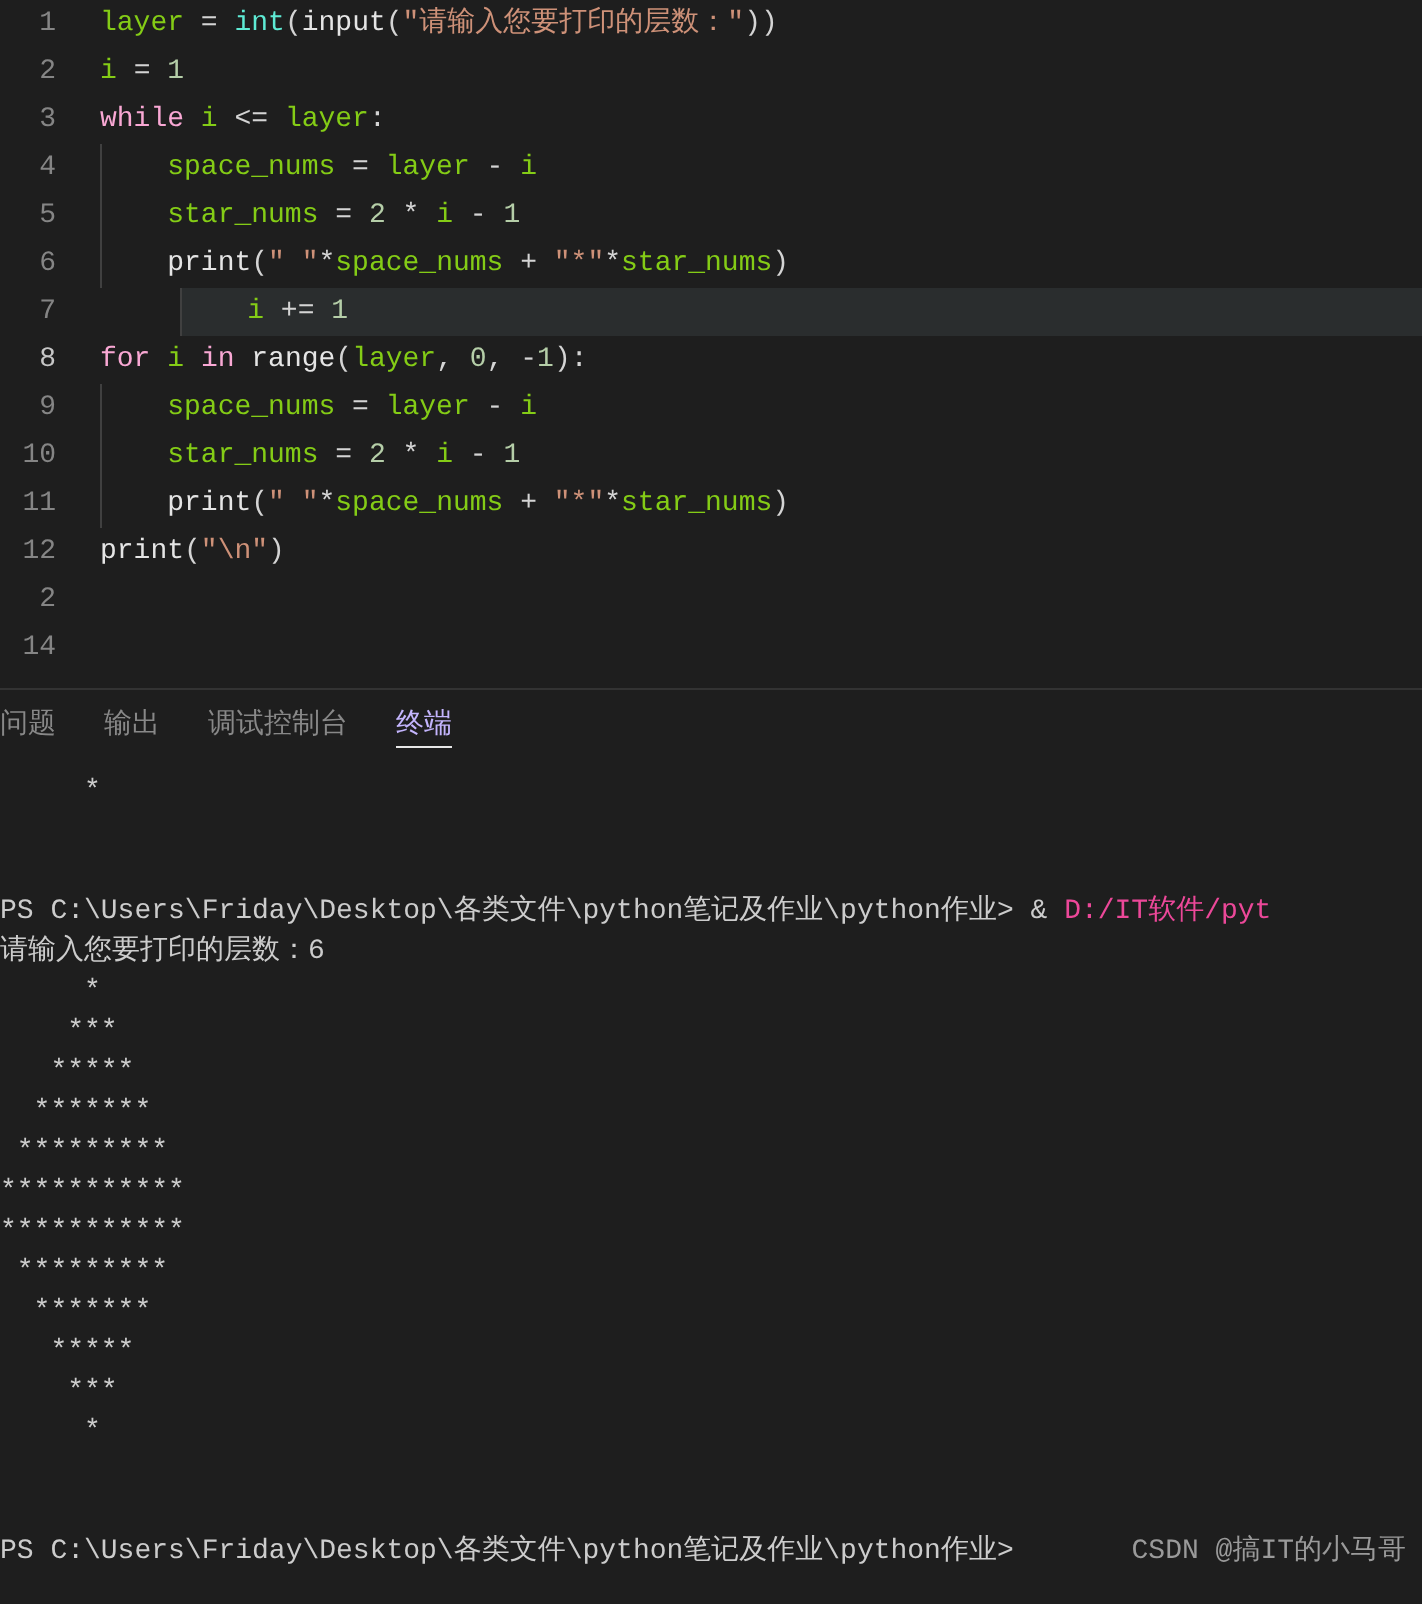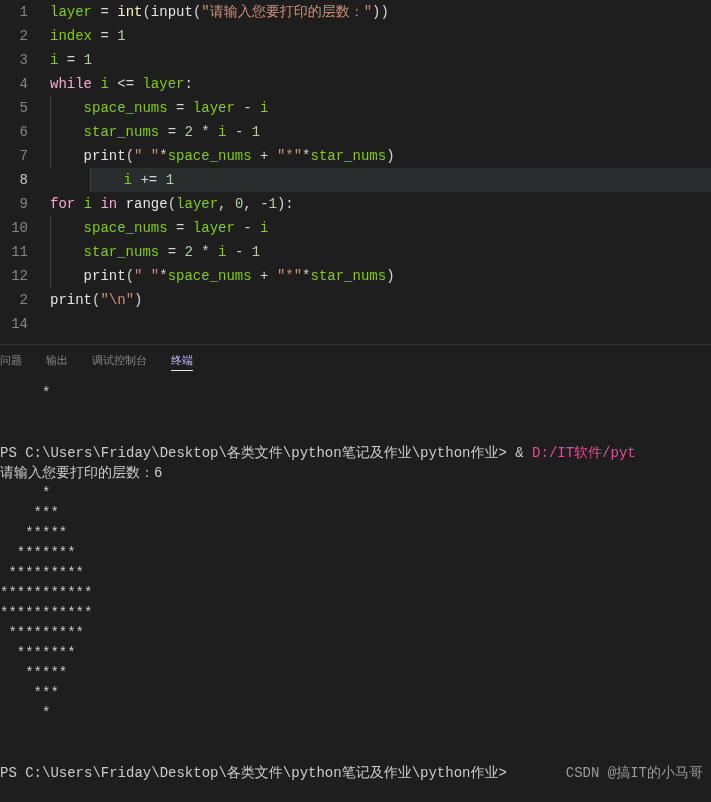--- a/index.html
+++ b/index.html
@@ -50,33 +50,33 @@
       left: 0;
       top: 0;
       bottom: 0;
       width: 1px;
       background: #404040;
     }
     
     .v { color: #84cc16; }
     .fn { color: #e5e5e5; }
     .kw { color: #f9a8d4; }
-    .bi { color: #fef9c3; }
+    .bi { color: #5eead4; }
     .op { color: #d4d4d4; }
     .s { color: #ce9178; }
     .n { color: #b5cea8; }
     .p { color: #d4d4d4; }
     .panel-tabs {
       display: flex;
       gap: 24px;
       padding: 8px 0 8px 0;
       border-top: 1px solid #333;
       margin-top: 8px;
       color: #888;
-      font-size: 11px;
+      font-size: 14px;
       font-family: 'Microsoft YaHei', sans-serif;
     }
     .panel-tabs .tab.active {
       color: #c4b5fd;
       border-bottom: 1px solid #e7e7e7;
       padding-bottom: 2px;
     }
     .panel-tabs .tab {
       cursor: pointer;
     }
@@ -105,21 +105,20 @@
       <div class="ln active">8</div>
       <div class="ln">9</div>
       <div class="ln">10</div>
       <div class="ln">11</div>
       <div class="ln">12</div>
       <div class="ln">2</div>
       <div class="ln">14</div>
     </div>
   <div class="code" id="code">
       <div class="line"><span class="v">layer</span><span class="op"> </span><span class="op">=</span><span class="op"> </span><span class="bi">int</span><span class="p">(</span><span class="fn">input</span><span class="p">(</span><span class="s">"请输入您要打印的层数："</span><span class="p">)</span><span class="p">)</span></div>
-      <div class="line"><span class="v">index</span><span class="op"> </span><span class="op">=</span><span class="op"> </span><span class="n">1</span></div>
       <div class="line"><span class="v">i</span><span class="op"> </span><span class="op">=</span><span class="op"> </span><span class="n">1</span></div>
       <div class="line"><span class="kw">while</span><span class="op"> </span><span class="v">i</span><span class="op"> </span><span class="op">&lt;=</span><span class="op"> </span><span class="v">layer</span><span class="p">:</span></div>
       <div class="line"><span class="guide"></span><span class="op">    </span><span class="v">space_nums</span><span class="op"> </span><span class="op">=</span><span class="op"> </span><span class="v">layer</span><span class="op"> </span><span class="op">-</span><span class="op"> </span><span class="v">i</span></div>
       <div class="line"><span class="guide"></span><span class="op">    </span><span class="v">star_nums</span><span class="op"> </span><span class="op">=</span><span class="op"> </span><span class="n">2</span><span class="op"> </span><span class="op">*</span><span class="op"> </span><span class="v">i</span><span class="op"> </span><span class="op">-</span><span class="op"> </span><span class="n">1</span></div>
       <div class="line"><span class="guide"></span><span class="op">    </span><span class="fn">print</span><span class="p">(</span><span class="s">" "</span><span class="op">*</span><span class="v">space_nums</span><span class="op"> </span><span class="op">+</span><span class="op"> </span><span class="s">"*"</span><span class="op">*</span><span class="v">star_nums</span><span class="p">)</span></div>
       <div class="line highlight"><span class="guide"></span><span class="op">    </span><span class="v">i</span><span class="op"> </span><span class="op">+=</span><span class="op"> </span><span class="n">1</span></div>
       <div class="line"><span class="kw">for</span><span class="op"> </span><span class="v">i</span><span class="op"> </span><span class="kw">in</span><span class="op"> </span><span class="fn">range</span><span class="p">(</span><span class="v">layer</span><span class="p">,</span><span class="op"> </span><span class="n">0</span><span class="p">,</span><span class="op"> </span><span class="op">-</span><span class="n">1</span><span class="p">)</span><span class="p">:</span></div>
       <div class="line"><span class="guide"></span><span class="op">    </span><span class="v">space_nums</span><span class="op"> </span><span class="op">=</span><span class="op"> </span><span class="v">layer</span><span class="op"> </span><span class="op">-</span><span class="op"> </span><span class="v">i</span></div>
       <div class="line"><span class="guide"></span><span class="op">    </span><span class="v">star_nums</span><span class="op"> </span><span class="op">=</span><span class="op"> </span><span class="n">2</span><span class="op"> </span><span class="op">*</span><span class="op"> </span><span class="v">i</span><span class="op"> </span><span class="op">-</span><span class="op"> </span><span class="n">1</span></div>
       <div class="line"><span class="guide"></span><span class="op">    </span><span class="fn">print</span><span class="p">(</span><span class="s">" "</span><span class="op">*</span><span class="v">space_nums</span><span class="op"> </span><span class="op">+</span><span class="op"> </span><span class="s">"*"</span><span class="op">*</span><span class="v">star_nums</span><span class="p">)</span></div>

